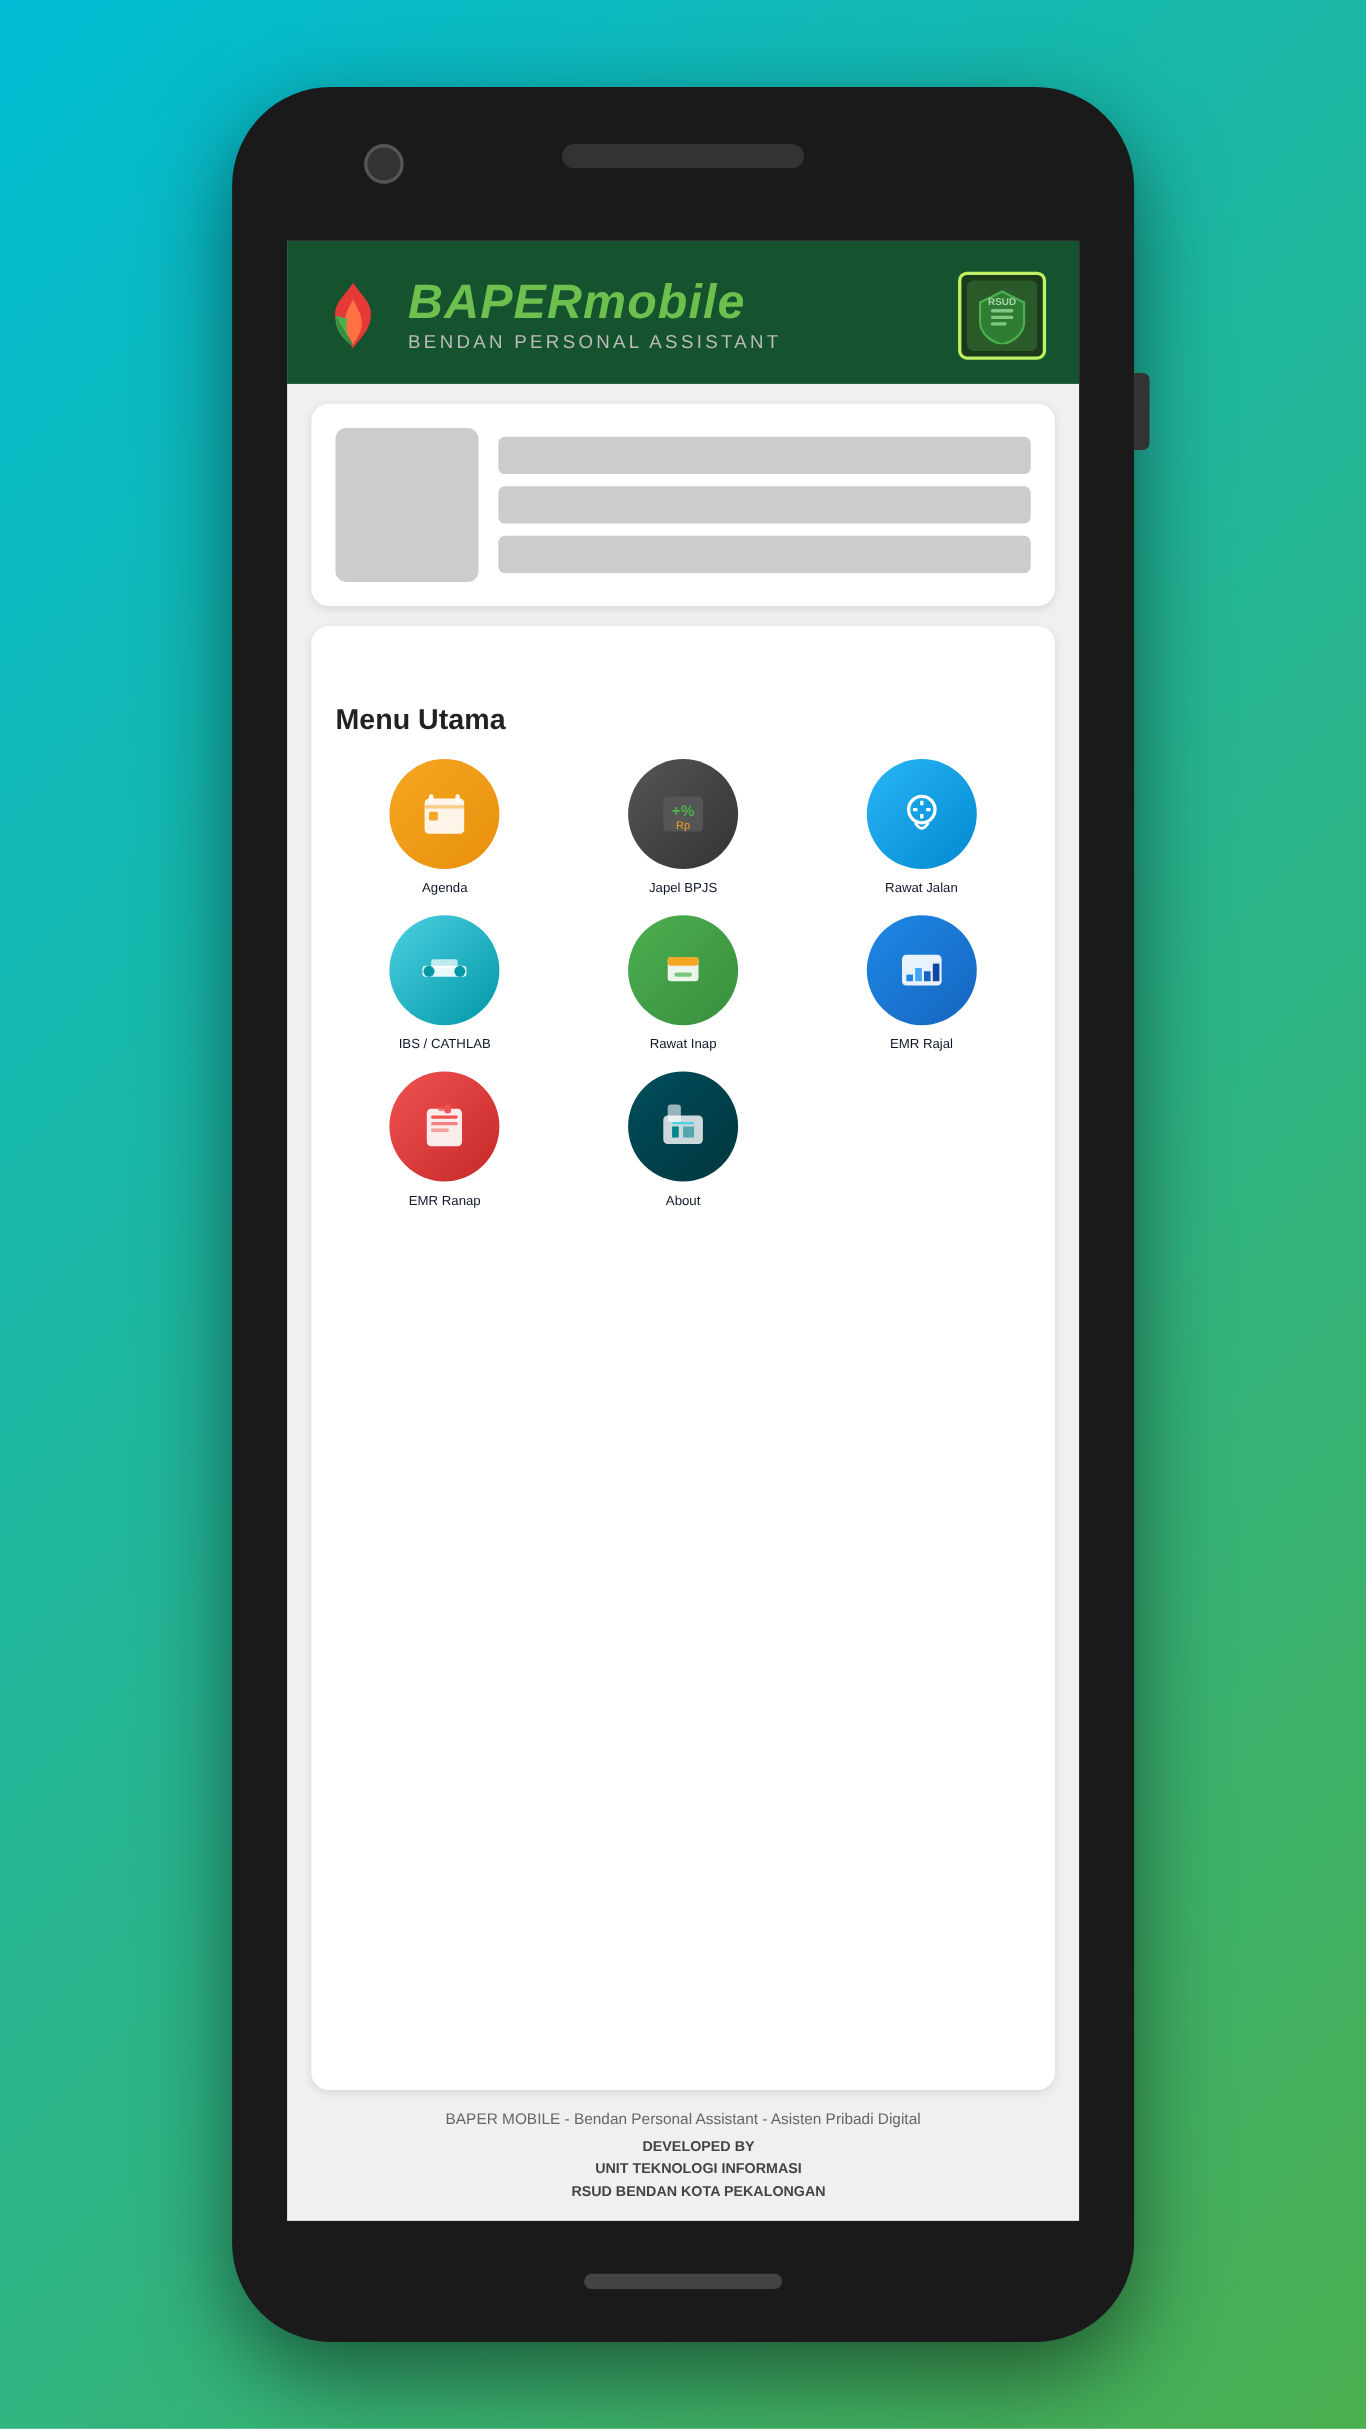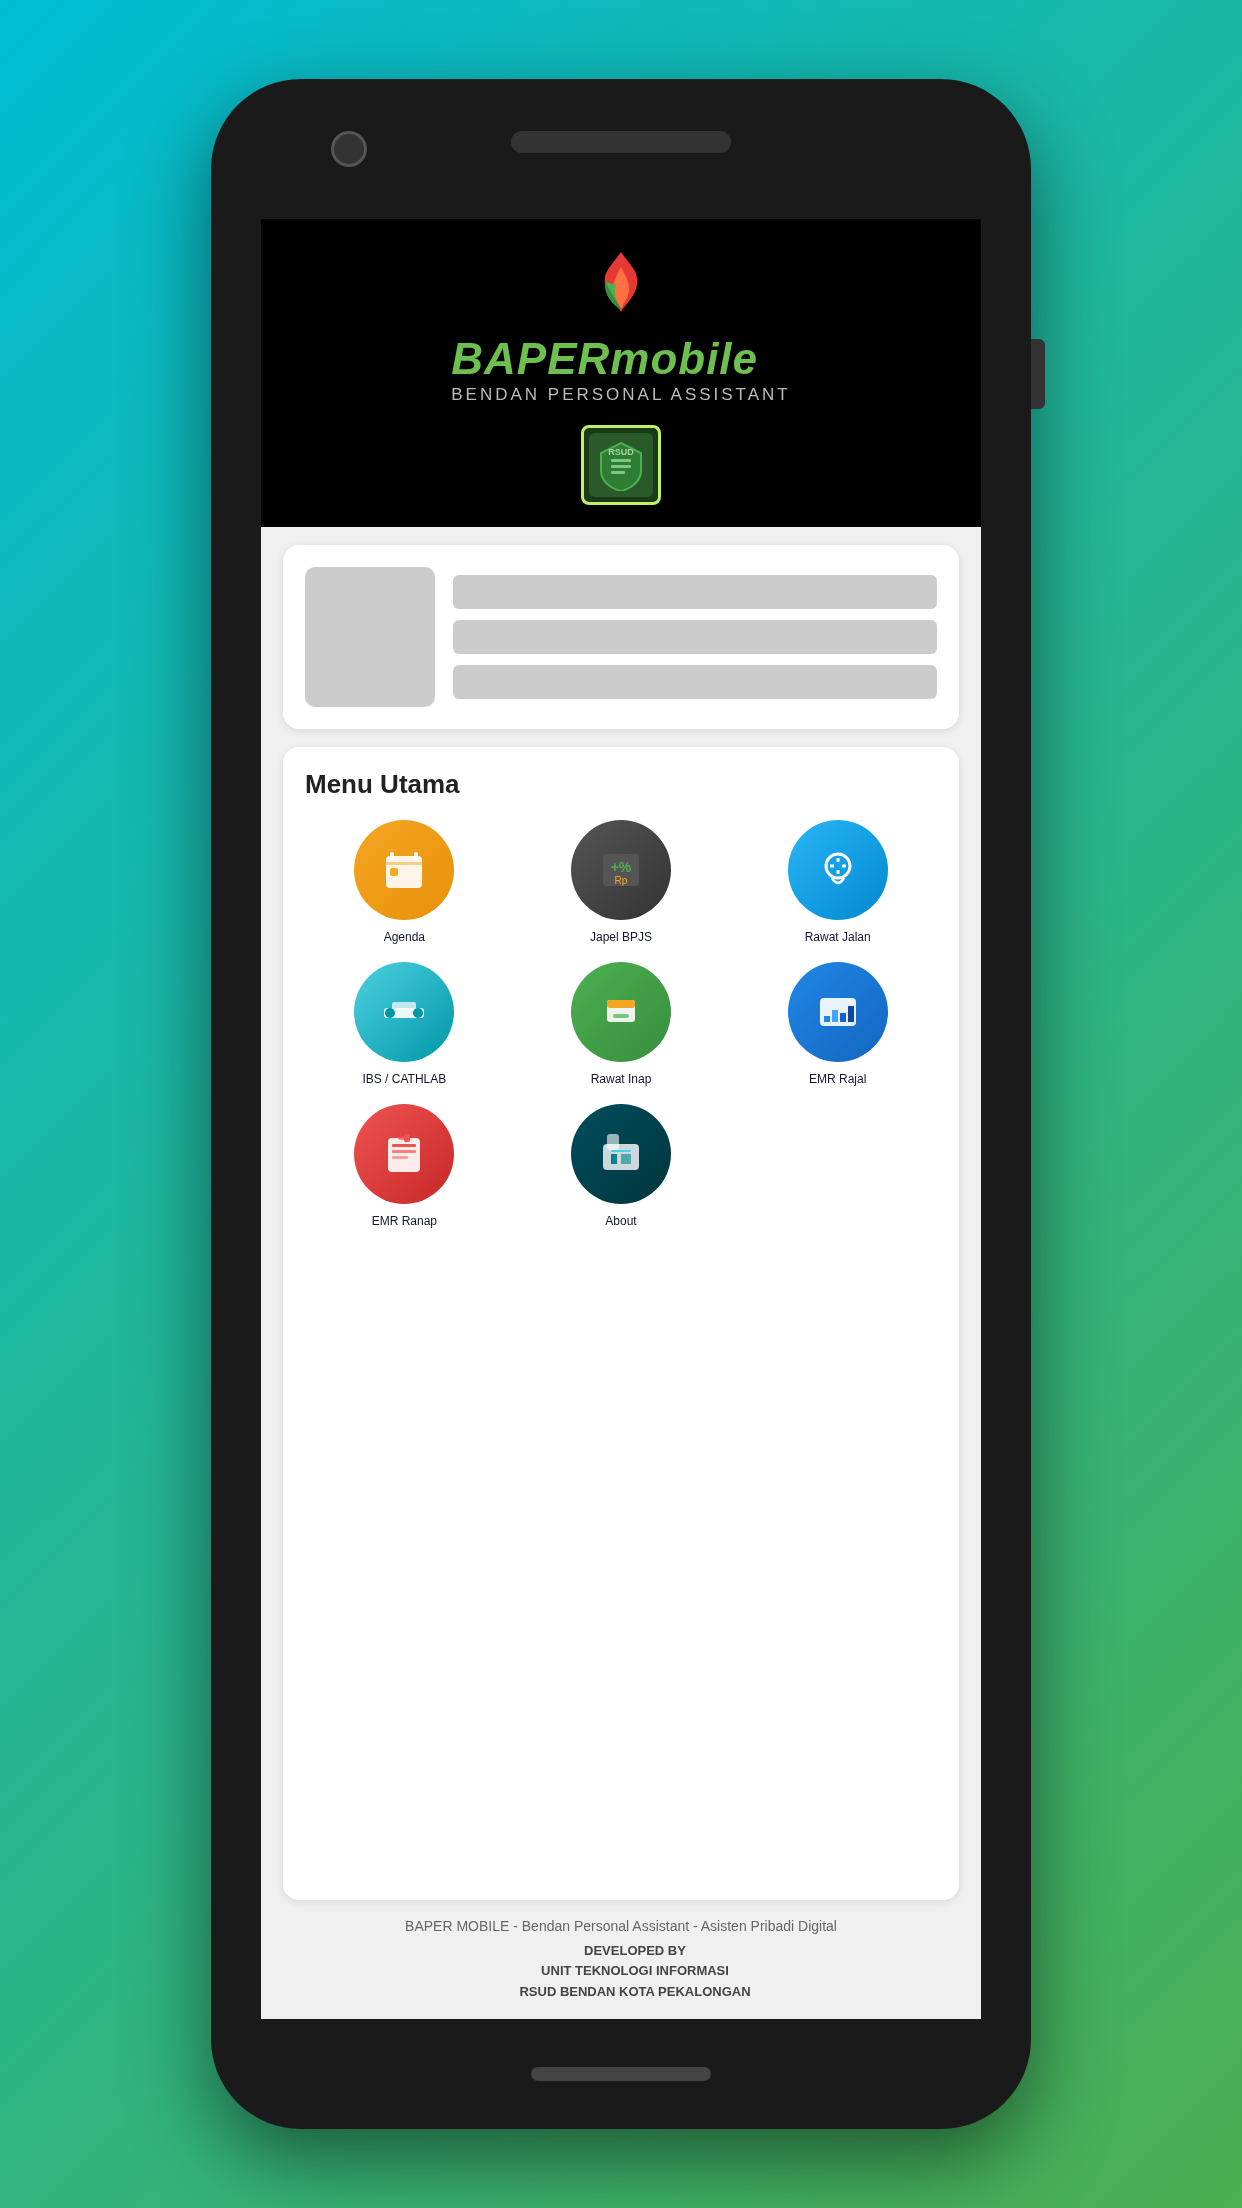--- a/index.html
+++ b/index.html
@@ -73,26 +73,25 @@
       width: 720px;
       flex: 1;
       background: #f0f0f0;
       overflow: hidden;
       display: flex;
       flex-direction: column;
     }
 
     
     .app-header {
-      background: #000000;
+      background: #14532d;
       padding: 28px 30px 22px 30px;
       display: flex;
       align-items: center;
       gap: 20px;
-      flex-direction: column;
     }
 
     .logo-flame {
       width: 60px;
       height: 70px;
       flex-shrink: 0;
     }
 
     .header-text-block {
       flex: 1;
@@ -182,20 +181,21 @@
       padding: 22px;
       box-shadow: 0 2px 8px rgba(0,0,0,0.1);
       flex: 1;
     }
 
     .menu-title {
       font-size: 26px;
       font-weight: 800;
       color: #222;
       margin-bottom: 20px;
+      margin-top: 48px;
     }
 
     .menu-grid {
       display: grid;
       grid-template-columns: repeat(3, 1fr);
       gap: 18px;
     }
 
     .menu-item {
       display: flex;

